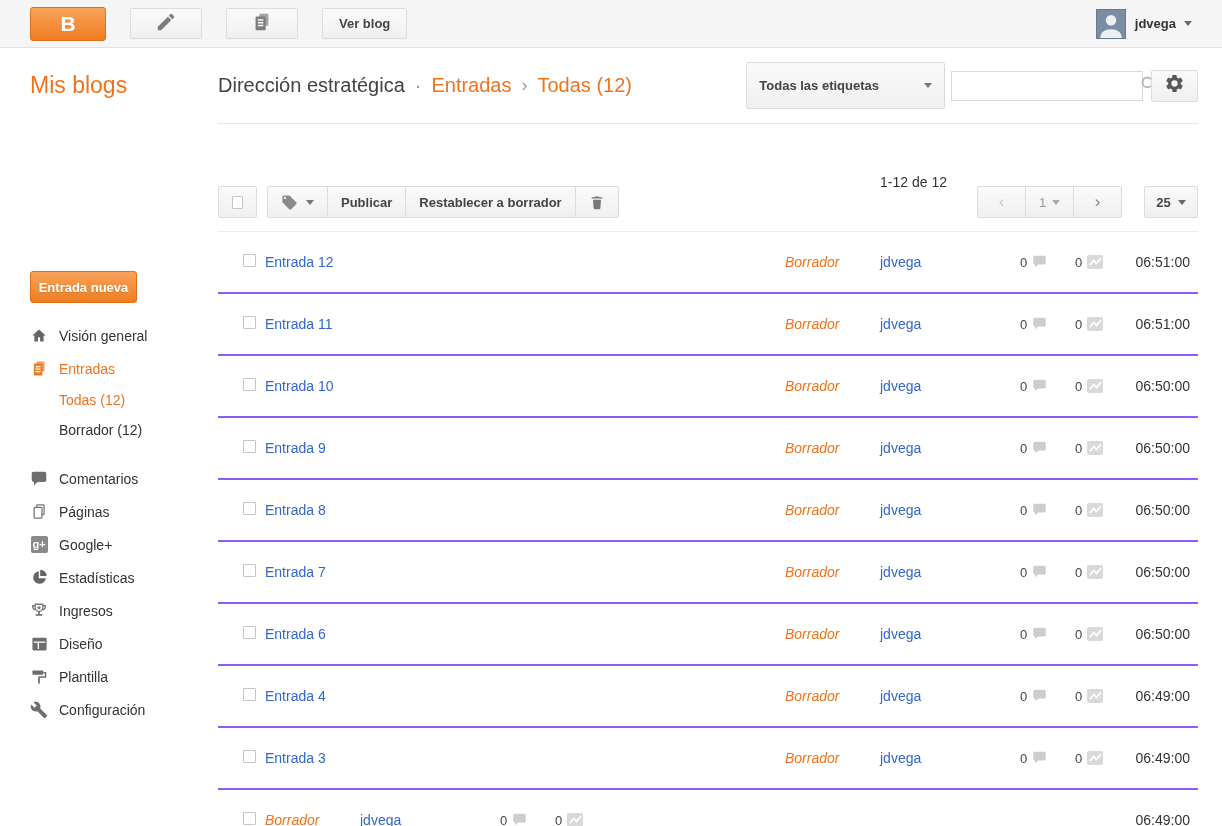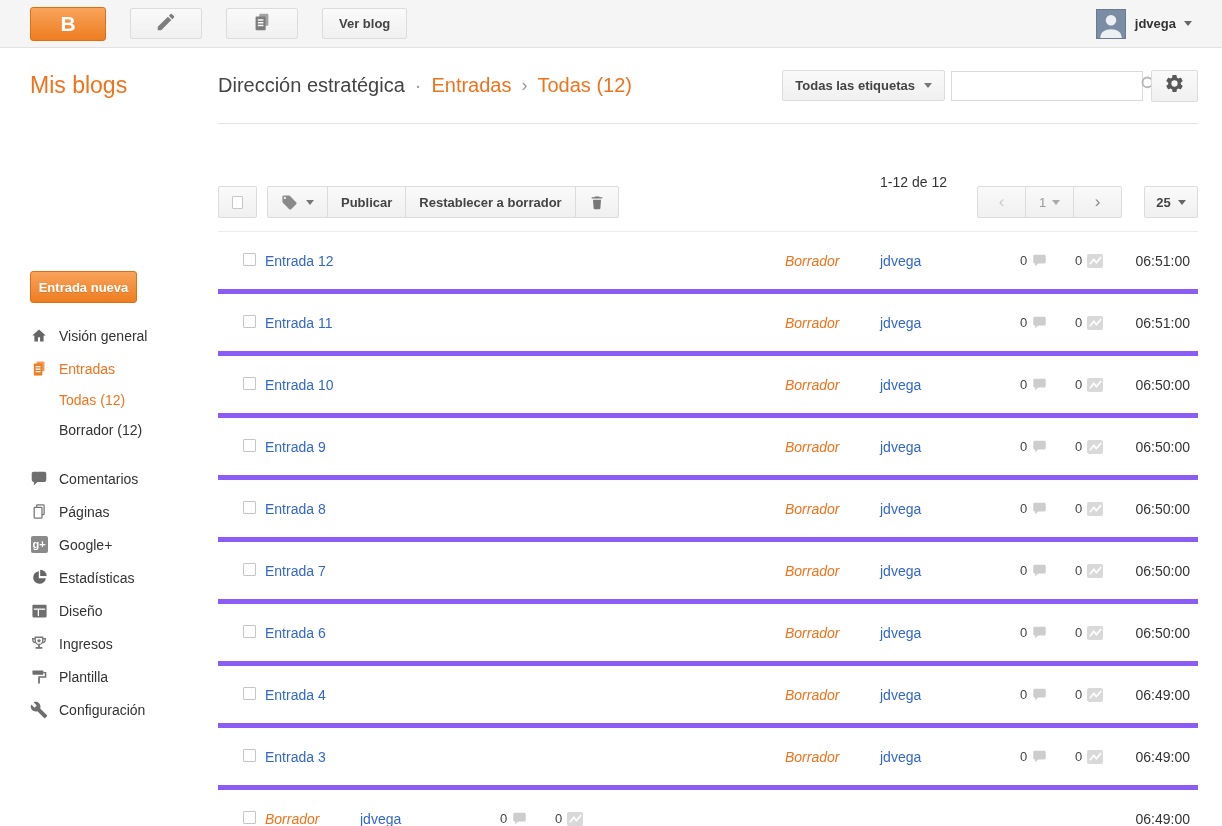--- a/index.html
+++ b/index.html
@@ -28,21 +28,21 @@
 
   
   .header { height:75px; display:flex; align-items:center; padding:0 24px 0 30px; }
   .misblogs { width:188px; font-size:23px; color:#f0731c; flex:none; }
   .crumbs { font-size:20px; display:flex; align-items:center; white-space:nowrap; }
   .crumb-title { color:#444; }
   .crumb-dot { color:#999; margin:0 10px; }
   .crumb-link { color:#f0731c; text-decoration:none; cursor:pointer; }
   .crumb-sep { color:#999; margin:0 10px; font-size:18px; }
   .hdr-right { margin-left:auto; display:flex; align-items:center; }
-  .labels-btn { padding:0 12px; font-size:13px; font-weight:bold; color:#444; height:31px; }
+  .labels-btn { padding:0 12px; font-size:13px; font-weight:bold; color:#444; height:47px;gap:36px; }
   .labels-btn .caret { margin-left:9px; border-top-color:#777; }
   .searchbox { width:192px; height:30px; border:1px solid #d9d9d9; background:#fff;
     margin-left:6px; display:flex; align-items:center; }
   .searchbox input { flex:1; border:none; outline:none; height:26px; padding:0 6px;
     font-size:13px; font-family:inherit; background:transparent; }
   .search-ic { flex:none; margin-right:7px; }
   .gear-btn { width:47px; margin-left:8px; height:32px; }
 
   
   .layout { display:flex; align-items:center; padding:0 24px 0 30px; }
@@ -83,21 +83,21 @@
   .range { margin-left:auto; font-size:14px; color:#333; padding-right:20px; }
   .pg-btn { width:49px; }
   .pg-prev { font-size:17px; color:#c9c9c9; font-weight:normal; }
   .pg-page { font-size:13px; color:#999; font-weight:normal; }
   .pg-page .caret { margin-left:6px; border-top-color:#aaa; }
   .pg-next { font-size:17px; color:#888; font-weight:normal; }
   .perpage { margin-left:22px; width:54px; border-radius:2px; }
   .perpage .caret { margin-left:7px; border-top-color:#666; }
 
   
-  .row { height:62px; display:flex; align-items:center; border-bottom:5px solid #8b5cf6;
+  .row { height:62px; display:flex; align-items:center; border-bottom:2px solid #8b5cf6;
     padding-left:25px; }
   .cell-cb { width:22px; flex:none; }
   .cell-title { width:520px; flex:none; font-size:14px; color:#36c;  }
   .cell-title a, a.cell-title { color:#3366cc; text-decoration:none; cursor:pointer; }
   .cell-status { width:95px; flex:none; font-size:14px; font-style:italic; color:#f0731c; }
   .cell-author { width:140px; flex:none; }
   .cell-author a { font-size:14px; color:#3366cc; text-decoration:none; cursor:pointer; }
   .cell-count { width:55px; flex:none; display:flex; align-items:center; }
   .cell-count .num { font-size:13px; color:#444; margin-right:5px; }
   .chart-ic { width:16px; height:14px; background:#d9d9d9; border-radius:2px;
@@ -232,38 +232,38 @@
         <span class="nic">
           <svg width="17" height="17" viewBox="0 0 24 24">
             <path fill="#666" d="M11 3a9 9 0 1 0 10 10H11z"></path>
             <path fill="#666" d="M13 1v9h9a9 9 0 0 0-9-9z"></path>
           </svg>
         </span>
         <span>Estadísticas</span>
       </a>
       <a class="nav-item">
         <span class="nic">
-          <svg width="17" height="16" viewBox="0 0 24 22">
-            <rect x="2" y="2" width="20" height="18" rx="1.5" fill="#6e6e6e"></rect>
-            <rect x="4" y="7.5" width="16" height="1.8" fill="#fff"></rect>
-            <rect x="9.5" y="9.3" width="1.8" height="8.7" fill="#fff"></rect>
-          </svg>
-        </span>
-        <span>Diseño</span>
-      </a>
-      <a class="nav-item">
-        <span class="nic">
           <svg width="18" height="18" viewBox="0 0 24 24">
             <path fill="none" stroke="#777" stroke-width="1.7" d="M7 3h10v4.5a5 5 0 0 1-10 0zM7 5H3.5c0 3 1.5 5 3.5 5.3M17 5h3.5c0 3-1.5 5-3.5 5.3"></path>
             <rect x="10.8" y="12" width="2.4" height="4" fill="#777"></rect>
             <rect x="7.5" y="16" width="9" height="2.4" fill="#777"></rect>
             <path fill="#777" d="m12 4.6.9 1.8 2 .3-1.4 1.4.3 2L12 9.2l-1.8.9.3-2-1.4-1.4 2-.3z"></path>
           </svg>
         </span>
         <span>Ingresos</span>
+      </a>
+      <a class="nav-item">
+        <span class="nic">
+          <svg width="17" height="16" viewBox="0 0 24 22">
+            <rect x="2" y="2" width="20" height="18" rx="1.5" fill="#6e6e6e"></rect>
+            <rect x="4" y="7.5" width="16" height="1.8" fill="#fff"></rect>
+            <rect x="9.5" y="9.3" width="1.8" height="8.7" fill="#fff"></rect>
+          </svg>
+        </span>
+        <span>Diseño</span>
       </a>
       <a class="nav-item">
         <span class="nic">
           <svg width="18" height="16" viewBox="0 0 24 22">
             <rect x="3" y="2" width="15" height="6" rx="1" fill="#6e6e6e"></rect>
             <path fill="none" stroke="#6e6e6e" stroke-width="2" d="M18 5h3v6h-9v3"></path>
             <rect x="10.8" y="13" width="2.4" height="7" fill="#6e6e6e"></rect>
           </svg>
         </span>
         <span>Plantilla</span>

